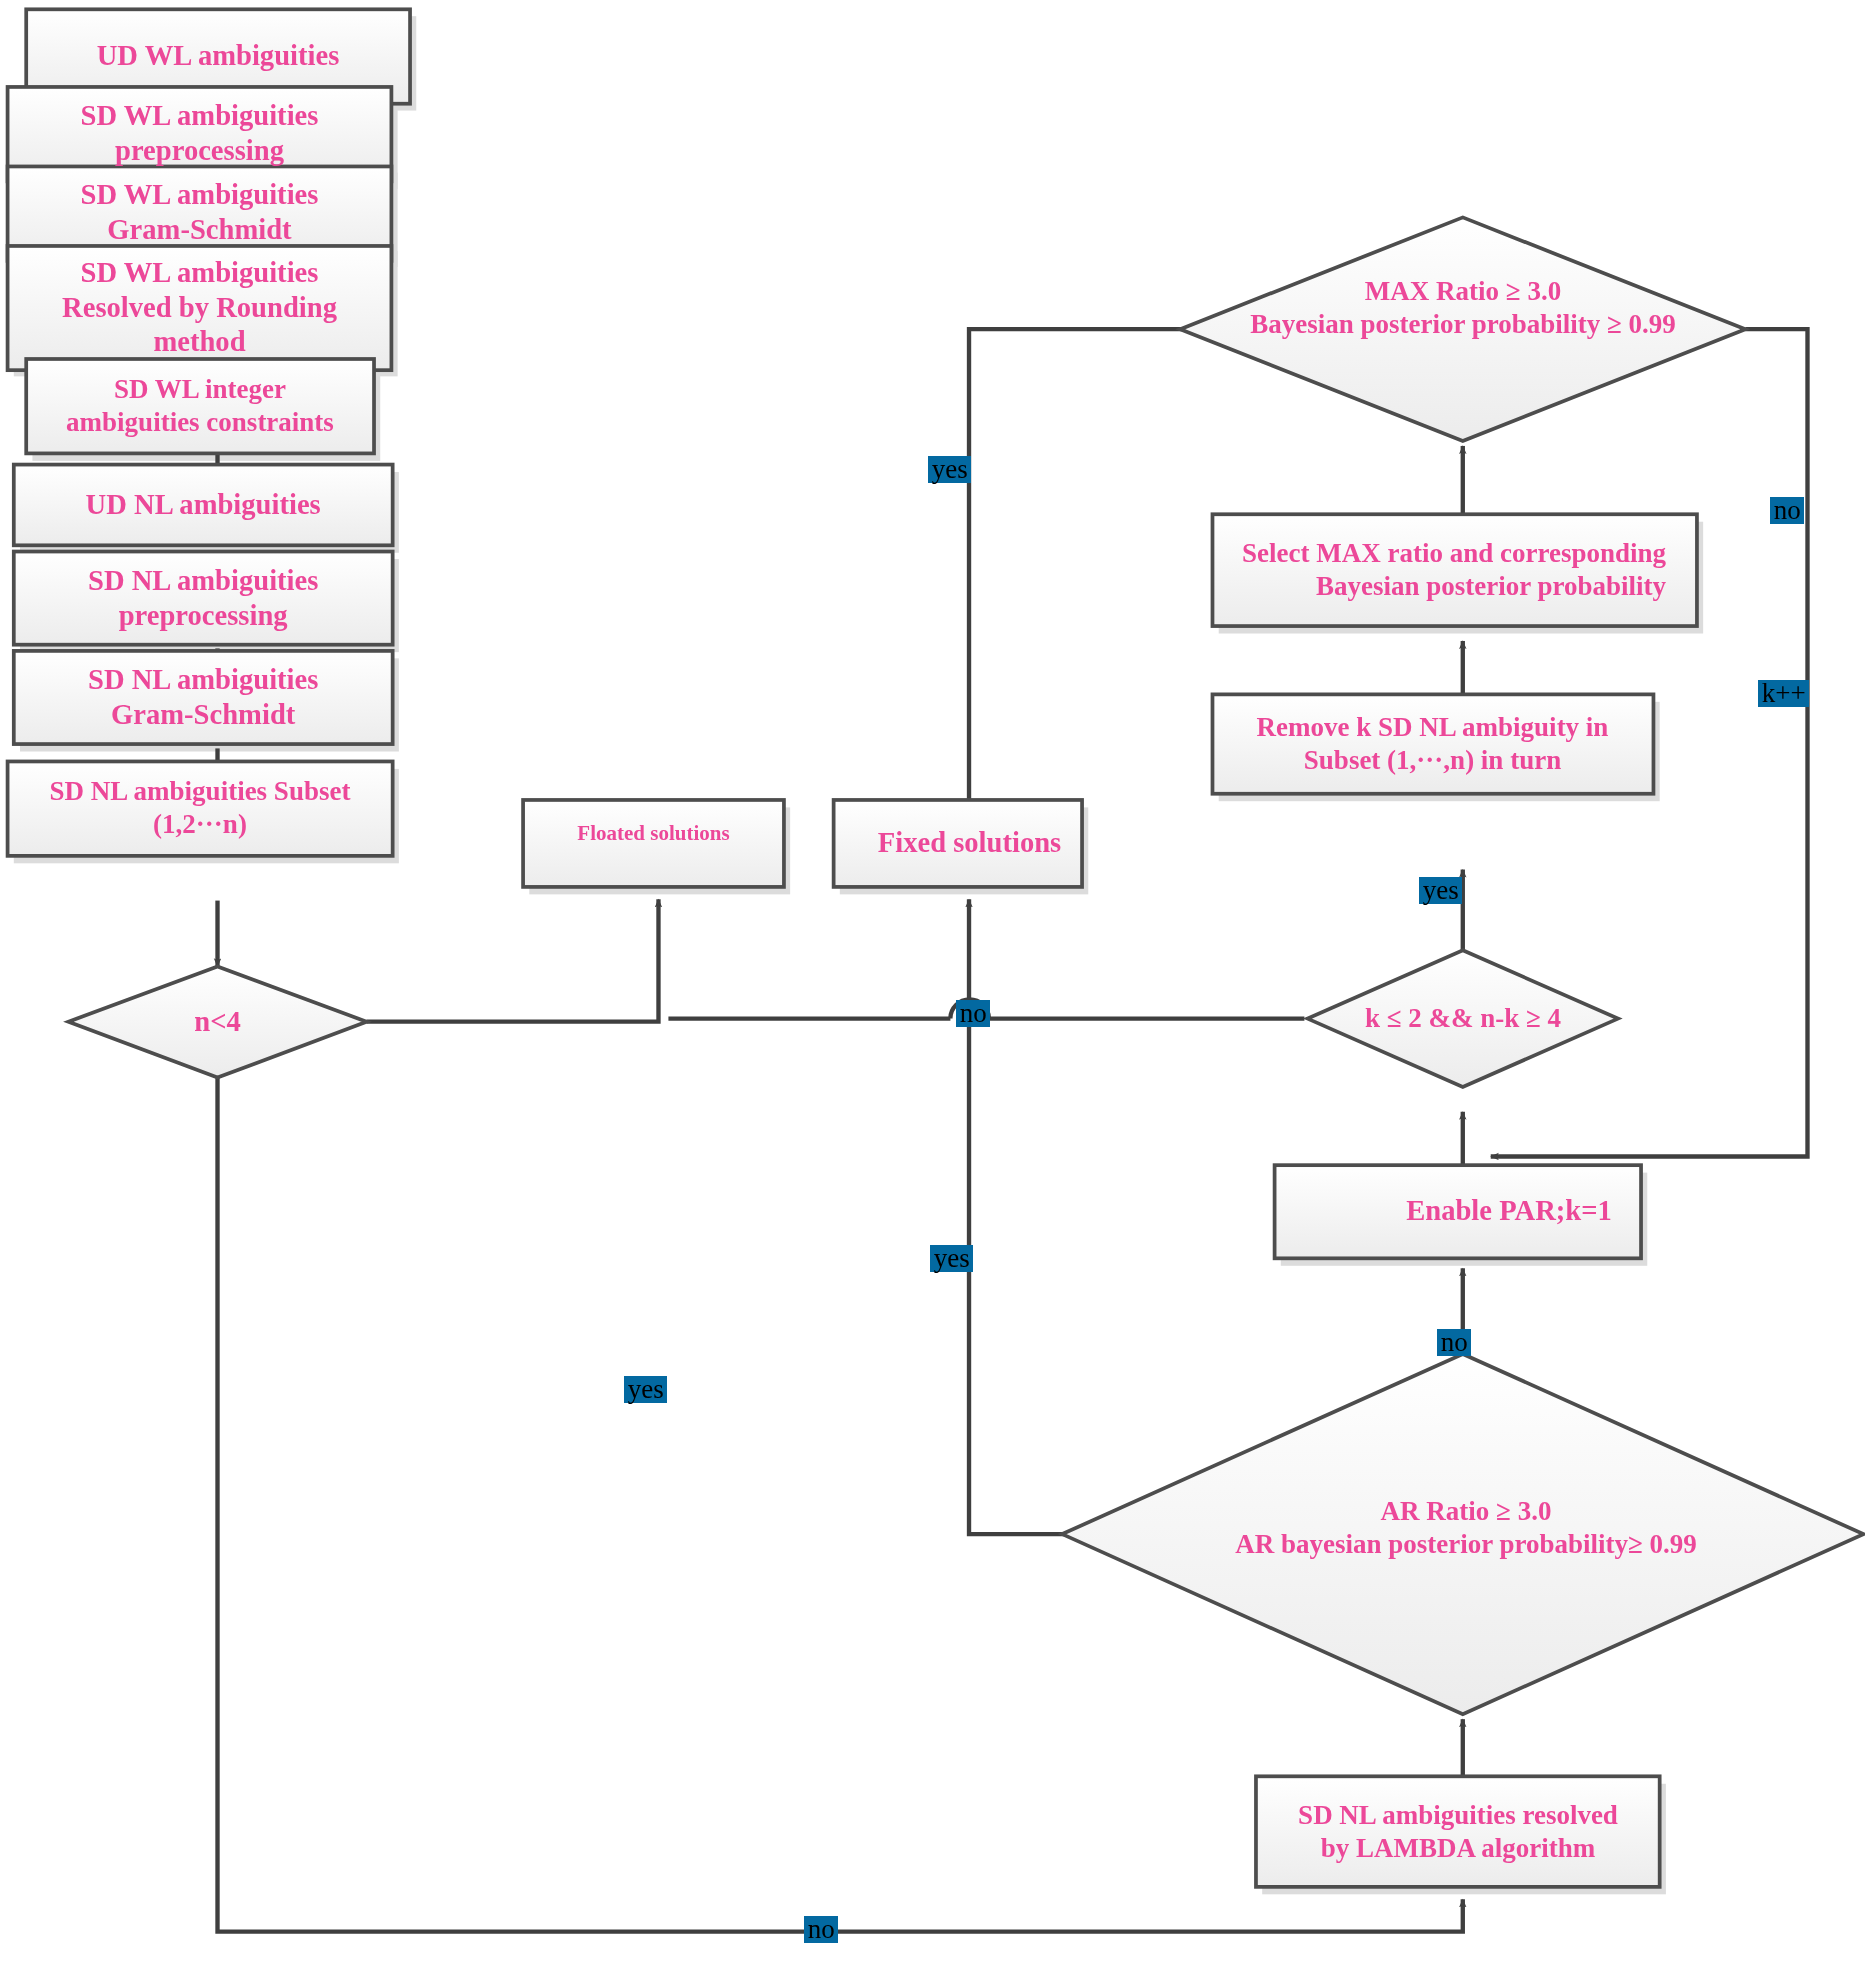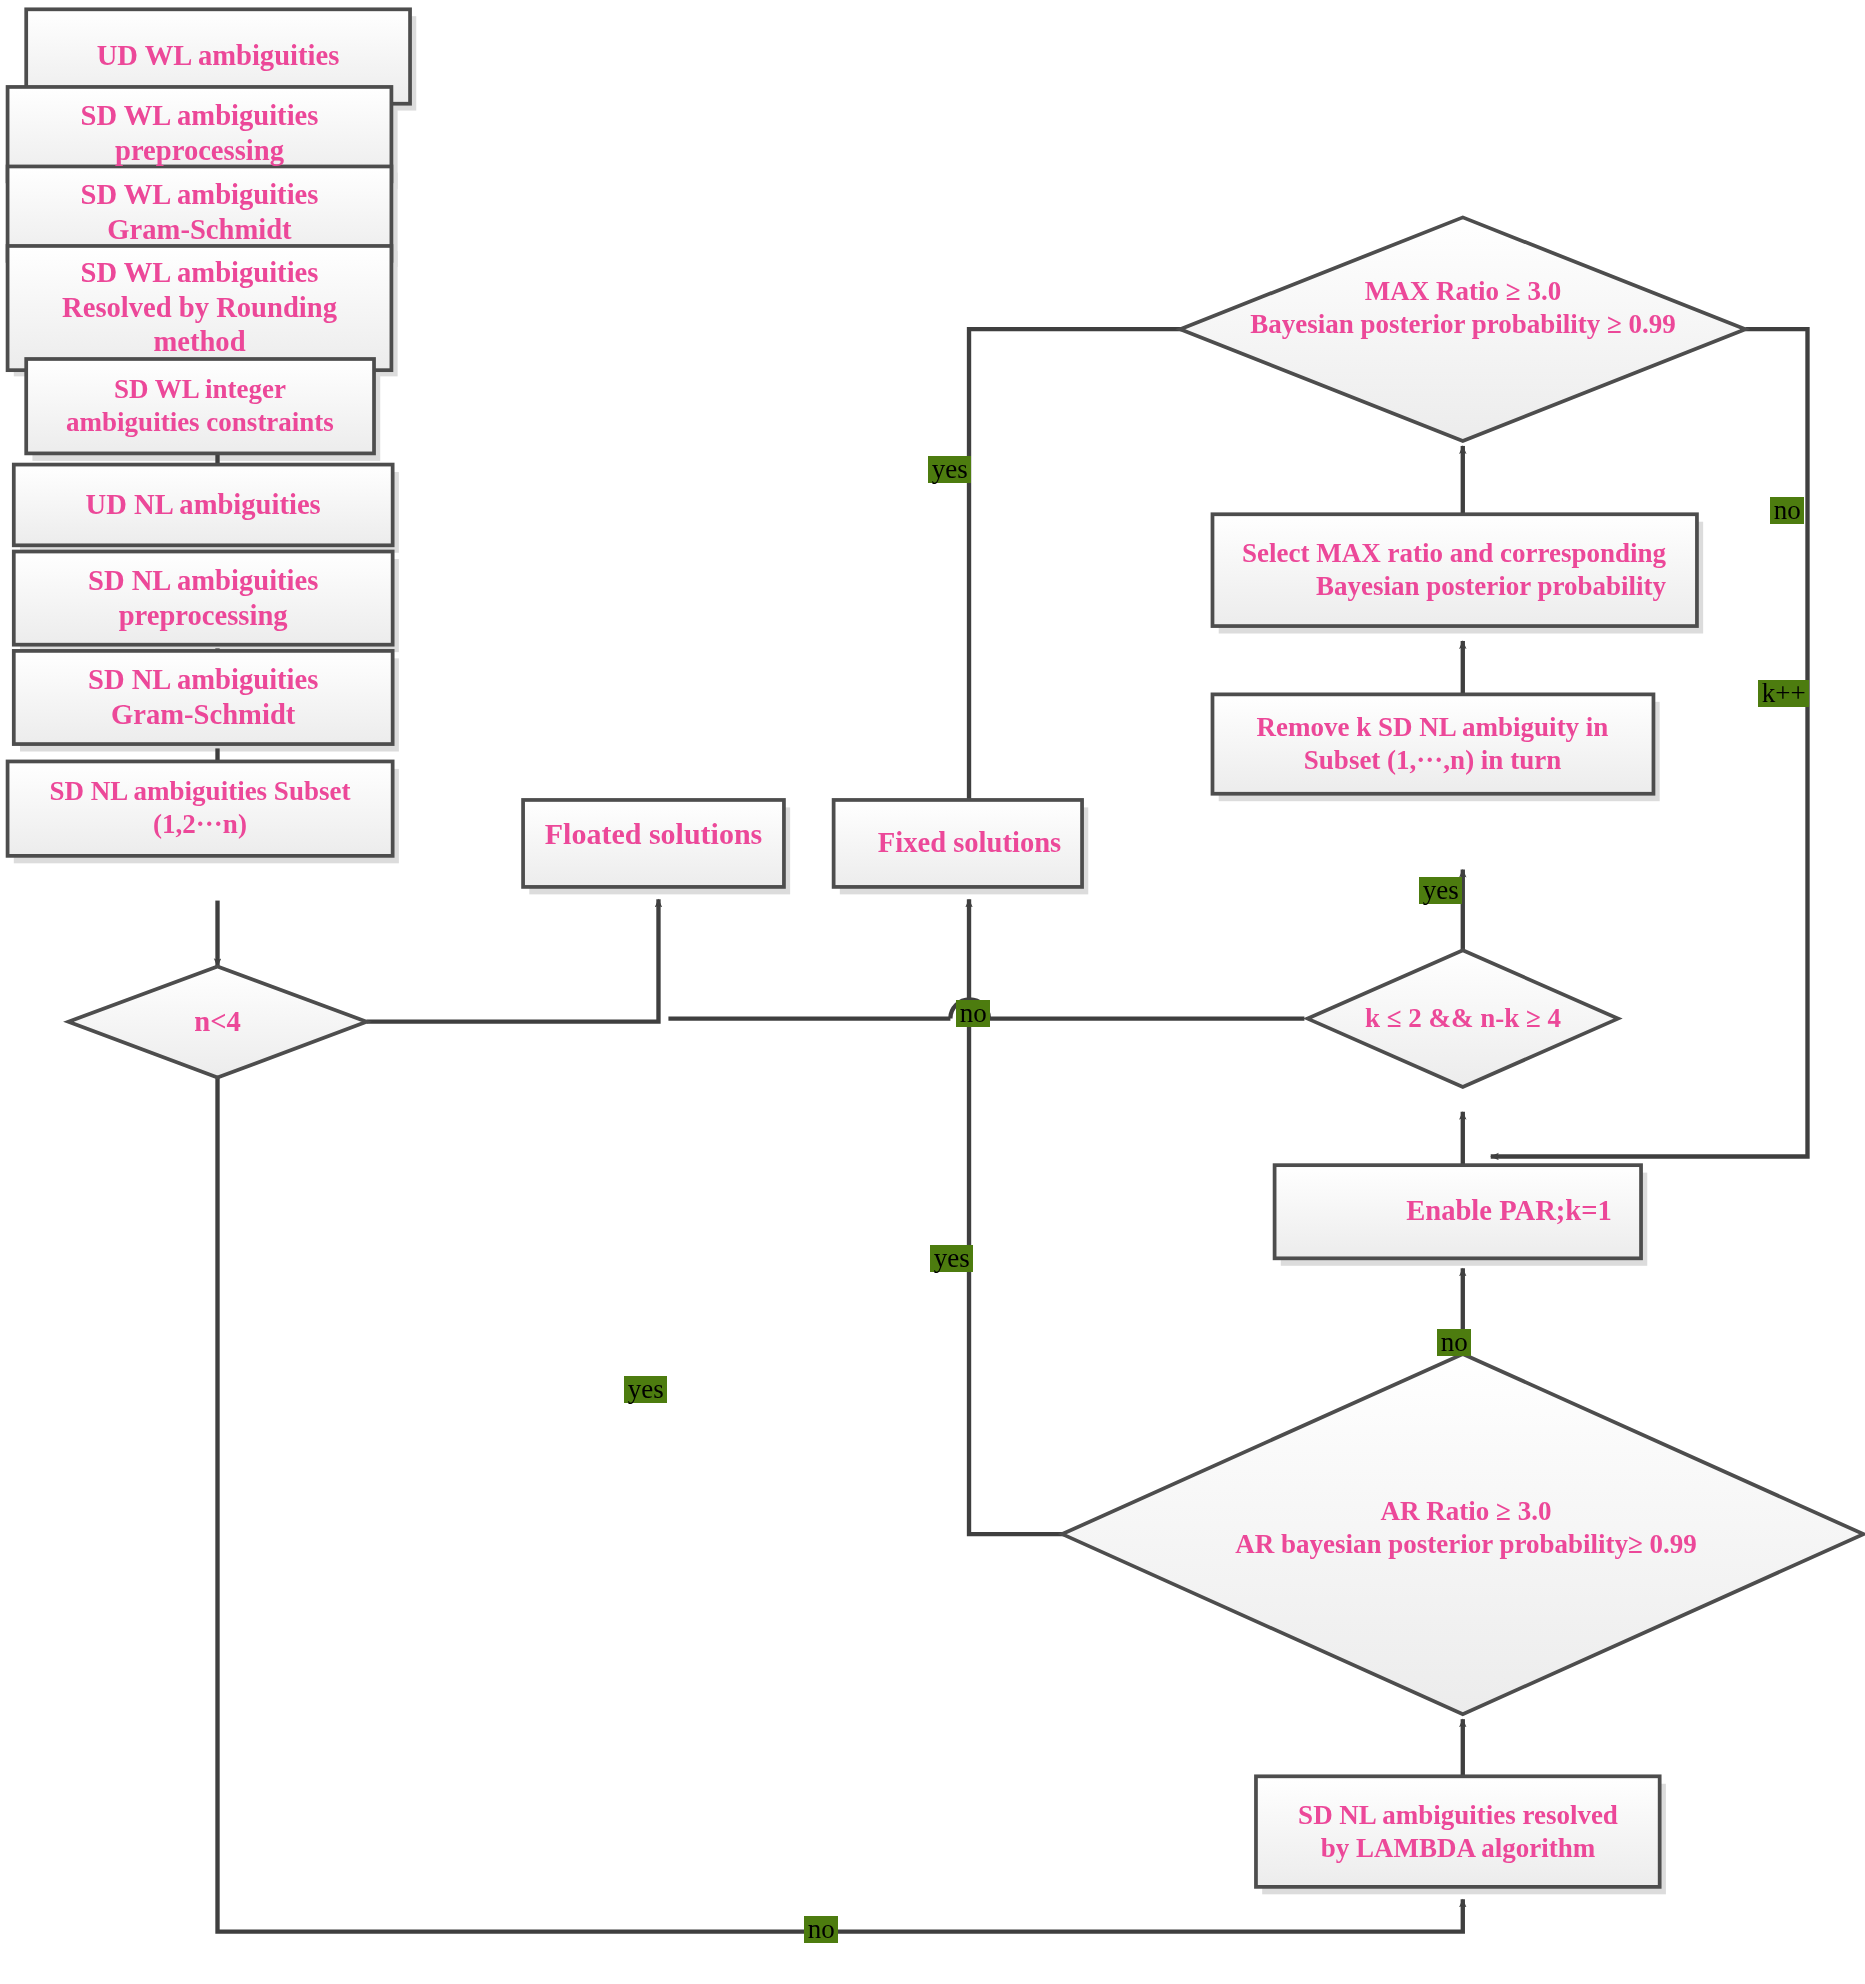--- a/index.html
+++ b/index.html
@@ -15,21 +15,21 @@
     color:#ec4899;
     line-height:1.22;
     pointer-events:none;
     white-space:pre-line;
   }
   .edgeLabel{
     position:absolute;
     font-family:"Liberation Serif", serif;
     font-weight:400;
     color:#000;
-    background:#4d7c0f;
+    background:#0369a1;
     padding:0 3.7px;
     white-space:nowrap;
     line-height:1;
   }
 </style>
 </head>
 <body>
 
 <div id="stage">
 
@@ -152,21 +152,21 @@
 preprocessing</div>
 
   <div class="nodeText" style="left:13.7px;top:651px;width:379px;height:93px;font-size:28.6px;">SD NL ambiguities
 Gram-Schmidt</div>
 
   <div class="nodeText" style="left:7.5px;top:761px;width:385px;height:94px;font-size:27px;">SD NL ambiguities Subset
 (1,2···n)</div>
 
   <div class="nodeText" style="left:143px;top:994px;width:149px;height:56px;font-size:28.6px;">n&lt;4</div>
 
-  <div class="nodeText" style="left:523px;top:800px;width:261px;height:68px;font-size:30px;">Floated solutions</div>
+  <div class="nodeText" style="left:523px;top:800px;width:261px;height:68px;font-size:21px;">Floated solutions</div>
 
   <div class="nodeText" style="left:833px;top:800px;width:273px;height:87px;font-size:28.6px;">Fixed solutions</div>
 
   <div class="nodeText" style="left:1199px;top:261px;width:528px;height:93px;font-size:27px;">MAX Ratio ≥ 3.0
 Bayesian posterior probability ≥ 0.99</div>
 
   <div class="nodeText" style="left:1212px;top:514px;width:484px;height:112px;font-size:27px;text-align:right;">Select MAX ratio and corresponding
 Bayesian posterior probability</div>
 
   <div class="nodeText" style="left:1212px;top:694px;width:441px;height:99px;font-size:27px;">Remove k SD NL ambiguity in

